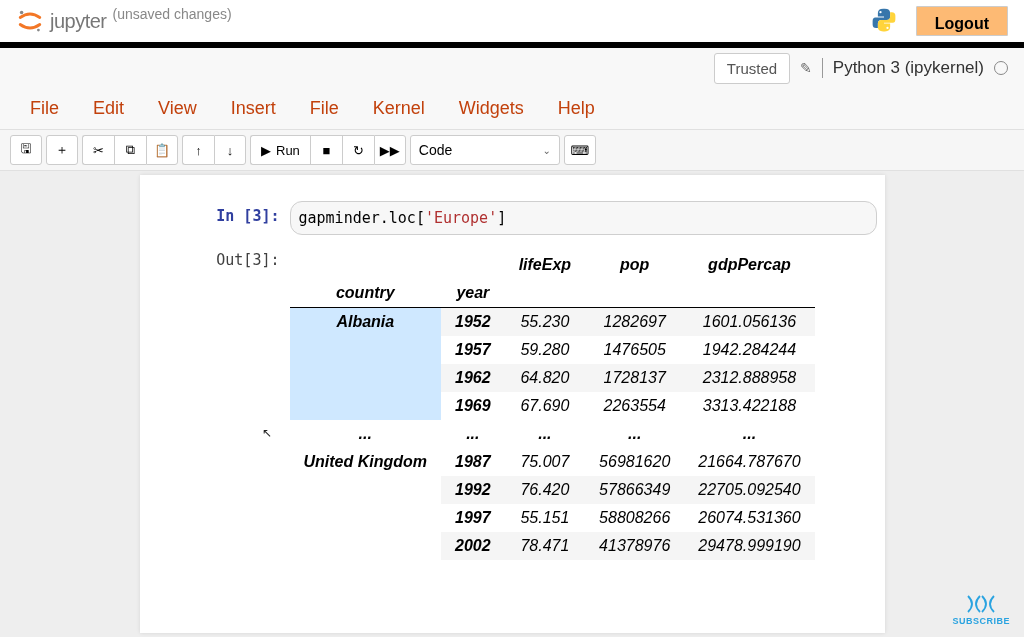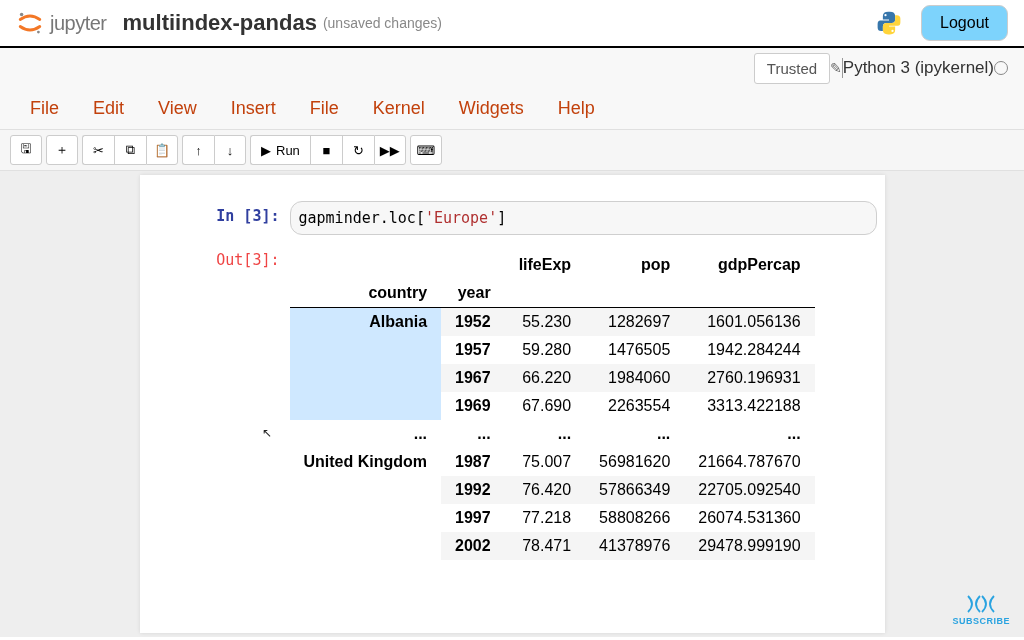--- a/index.html
+++ b/index.html
@@ -1,29 +1,29 @@
 <!DOCTYPE html>
 <html><head>
 <meta charset="utf-8">
 <style>
 * { box-sizing: border-box; margin: 0; padding: 0; }
 body { font-family: "Helvetica Neue", Helvetica, Arial, sans-serif; font-size: 14px; color: #000; background: #fff; overflow: hidden; }
 
-.header { display: flex; align-items: center; padding: 6px 16px; border-bottom: 2px solid #000000; height: 48px; }
+.header { display: flex; padding: 6px 16px; border-bottom: 6px solid #000000; height: 48px; }
 .logo { display: flex; align-items: center; gap: 6px; }
 .logo-icon { width: 28px; height: 28px; }
 .logo-text { font-size: 20px; color: #777; letter-spacing: -0.5px; }
 .nb-name { font-size: 22px; font-weight: 700; margin-left: 16px; color: #333; }
 .unsaved { font-size: 14px; color: #888; margin-left: 6px; }
 .spacer { flex: 1; }
 .py-logo { width: 28px; height: 28px; margin-right: 18px; }
-.logout-btn { border: 1px solid #ccc; background: #7dd3fc; padding: 8px 18px; font-size: 16px; border-radius: 9px; cursor: pointer; font-weight: 400; }
+.logout-btn { border: 1px solid #ccc; background: #fdba74; padding: 8px 18px; font-size: 16px; border-radius: 1px; cursor: pointer; font-weight: 700; }
 
 .sub-header { background: #f8f8f8; border-bottom: 1px solid #e0e0e0; }
-.status-row { display: flex; justify-content: flex-end; align-items: center; padding: 4px 16px; height: 40px; }
+.status-row { display: flex; justify-content: flex-end; align-items: center; padding: 4px 16px; gap: 10px; height: 40px; }
 .trusted { border: 1px solid #ccc; padding: 6px 12px; border-radius: 3px; font-size: 15px; color: #555; background:#fff;}
 .pencil { font-size: 14px; color: #666; cursor: pointer; }
 .divider { width: 1px; height: 20px; background: #999; }
 .kernel-name { font-size: 17px; color: #333; }
 .kernel-dot { width: 14px; height: 14px; border: 1.5px solid #888; border-radius: 50%; }
 
 .menu-row { display: flex; gap: 34px; padding: 10px 30px; font-size: 18px; color: #c2410c; }
 .menu-item { cursor: pointer; }
 
 .toolbar { display: flex; align-items: stretch; padding: 5px 10px; gap: 4px; border-bottom: 1px solid #e0e0e0; background: #f6f6f6; }
@@ -36,26 +36,26 @@
 .cell-type { border: 1px solid #ccc; height: 30px; width: 150px; padding: 4px 8px; background: #fff; display:flex; align-items:center; justify-content:space-between; border-radius:3px; }
 .chev { font-size: 10px; color: #666; }
 
 .notebook { background: #eee; padding: 4px 8px; height: calc(640px - 48px - 40px - 44px - 42px); overflow: hidden;}
 .paper { background: #fff; margin: 0 auto; width: 745px; min-height: 100%; box-shadow: 0 0 4px rgba(0,0,0,0.1); padding-top: 20px;}
 
 .cell { margin: 6px 0; }
 .cell-row { display: flex; }
 .prompt { width: 150px; text-align: right; font-family: monospace; font-size: 15px; padding-right: 10px; padding-top: 6px; }
 .in-prompt { color: #303f9f; font-weight: 700; }
-.out-prompt { color: #ef4444; }
+.out-prompt { color: #404040; }
 .input-area { flex: 1; border: 1px solid #cfcfcf; background: #f7f7f7; padding: 7px 8px; font-family: monospace; font-size: 15px; margin-right: 8px; border-radius: 12px;}
 .code-str { color: #b03030; }
 
 .df-table { border-collapse: collapse; margin-top: 2px; font-size: 16px; }
-.df-table th, .df-table td { padding: 5px 14px; text-align: right; border: none; }
+.df-table th, .df-table td { padding: 5px 14px; text-align: center; border: none; font-style: italic; }
 .df-table thead th { font-weight: 700; border-bottom: none;}
 .df-table thead tr:last-child th { border-bottom: 1.5px solid #000; }
 .df-table tbody tr:nth-child(odd) { background: #f5f5f5; }
 .df-table .idx { font-weight: 700; }
 .df-table .idx-blank { background: #fff; }
 .hl { background: #cfe8ff !important; }
 
 .subscribe { position: fixed; right: 14px; bottom: 14px; text-align: center; color: #2aa3e0; font-size: 9px; font-weight: 700; letter-spacing: 0.5px;}
 .subscribe svg { display: block; margin: 0 auto 2px;}
 
@@ -67,21 +67,20 @@
 <div class="header">
   <div class="logo">
     <svg class="logo-icon" viewBox="0 0 40 40">
       <circle cx="8" cy="8" r="2.5" fill="#888"></circle>
       <path d="M 6 15 Q 20 5 34 15" stroke="#f37726" stroke-width="4" fill="none" stroke-linecap="round"></path>
       <path d="M 6 25 Q 20 35 34 25" stroke="#f37726" stroke-width="4" fill="none" stroke-linecap="round"></path>
       <circle cx="32" cy="33" r="2" fill="#888"></circle>
     </svg>
     <span class="logo-text">jupyter</span>
   </div>
-  <span class="nb-name">multiindex-pandas</span>
   <span class="unsaved">(unsaved changes)</span>
   <div class="spacer"></div>
   <svg class="py-logo" viewBox="0 0 32 32">
     <path d="M15 3 Q9 3 9 8 L9 12 L16 12 L16 13 L6 13 Q3 13 3 17 L3 21 Q3 25 7 25 L9 25 L9 20 Q9 16 13 16 L19 16 Q23 16 23 12 L23 8 Q23 3 17 3 Z" fill="#3776ab"></path>
     <circle cx="12" cy="7" r="1.3" fill="#fff"></circle>
     <path d="M17 29 Q23 29 23 24 L23 20 L16 20 L16 19 L26 19 Q29 19 29 15 L29 11 Q29 7 25 7 L23 7 L23 12 Q23 16 19 16 L13 16 Q9 16 9 20 L9 24 Q9 29 15 29 Z" fill="#ffd43b"></path>
     <circle cx="20" cy="25" r="1.3" fill="#fff"></circle>
   </svg>
   <button class="logout-btn">Logout</button>
 </div>
@@ -141,20 +140,24 @@
     <div class="tool-btn">
         <span>■</span>
       </div>
     <div class="tool-btn">
         <span>↻</span>
       </div>
     <div class="tool-btn">
         <span>▶▶</span>
       </div>
   </div>
+  <div class="cell-type">
+    <span>Code</span>
+    <span class="chev">⌄</span>
+  </div>
   <div class="tool-btn">
       <span>⌨</span>
     </div>
 </div>
 
 <div class="notebook">
   <div class="paper">
     <div class="cell">
       <div class="cell-row">
         <div class="prompt in-prompt">In [3]:</div>
@@ -190,24 +193,24 @@
                 </tr>
                 <tr>
                   <th class="idx idx-blank hl"></th>
                   <th class="idx">1957</th>
                   <td>59.280</td>
                   <td>1476505</td>
                   <td>1942.284244</td>
                 </tr>
                 <tr>
                   <th class="idx idx-blank hl"></th>
-                  <th class="idx">1967</th>
-                  <td>66.220</td>
-                  <td>1984060</td>
-                  <td>2760.196931</td>
+                  <th class="idx">1962</th>
+                  <td>64.820</td>
+                  <td>1728137</td>
+                  <td>2312.888958</td>
                 </tr>
                 <tr>
                   <th class="idx idx-blank hl"></th>
                   <th class="idx">1969</th>
                   <td>67.690</td>
                   <td>2263554</td>
                   <td>3313.422188</td>
                 </tr>
                 <tr style="background: rgb(255, 255, 255);">
                   <th class="idx" style="font-weight: 700;">...</th>
@@ -226,21 +229,21 @@
                 <tr>
                   <th class="idx idx-blank"></th>
                   <th class="idx">1992</th>
                   <td>76.420</td>
                   <td>57866349</td>
                   <td>22705.092540</td>
                 </tr>
                 <tr>
                   <th class="idx idx-blank"></th>
                   <th class="idx">1997</th>
-                  <td>77.218</td>
+                  <td>55.151</td>
                   <td>58808266</td>
                   <td>26074.531360</td>
                 </tr>
                 <tr>
                   <th class="idx idx-blank"></th>
                   <th class="idx">2002</th>
                   <td>78.471</td>
                   <td>41378976</td>
                   <td>29478.999190</td>
                 </tr>

